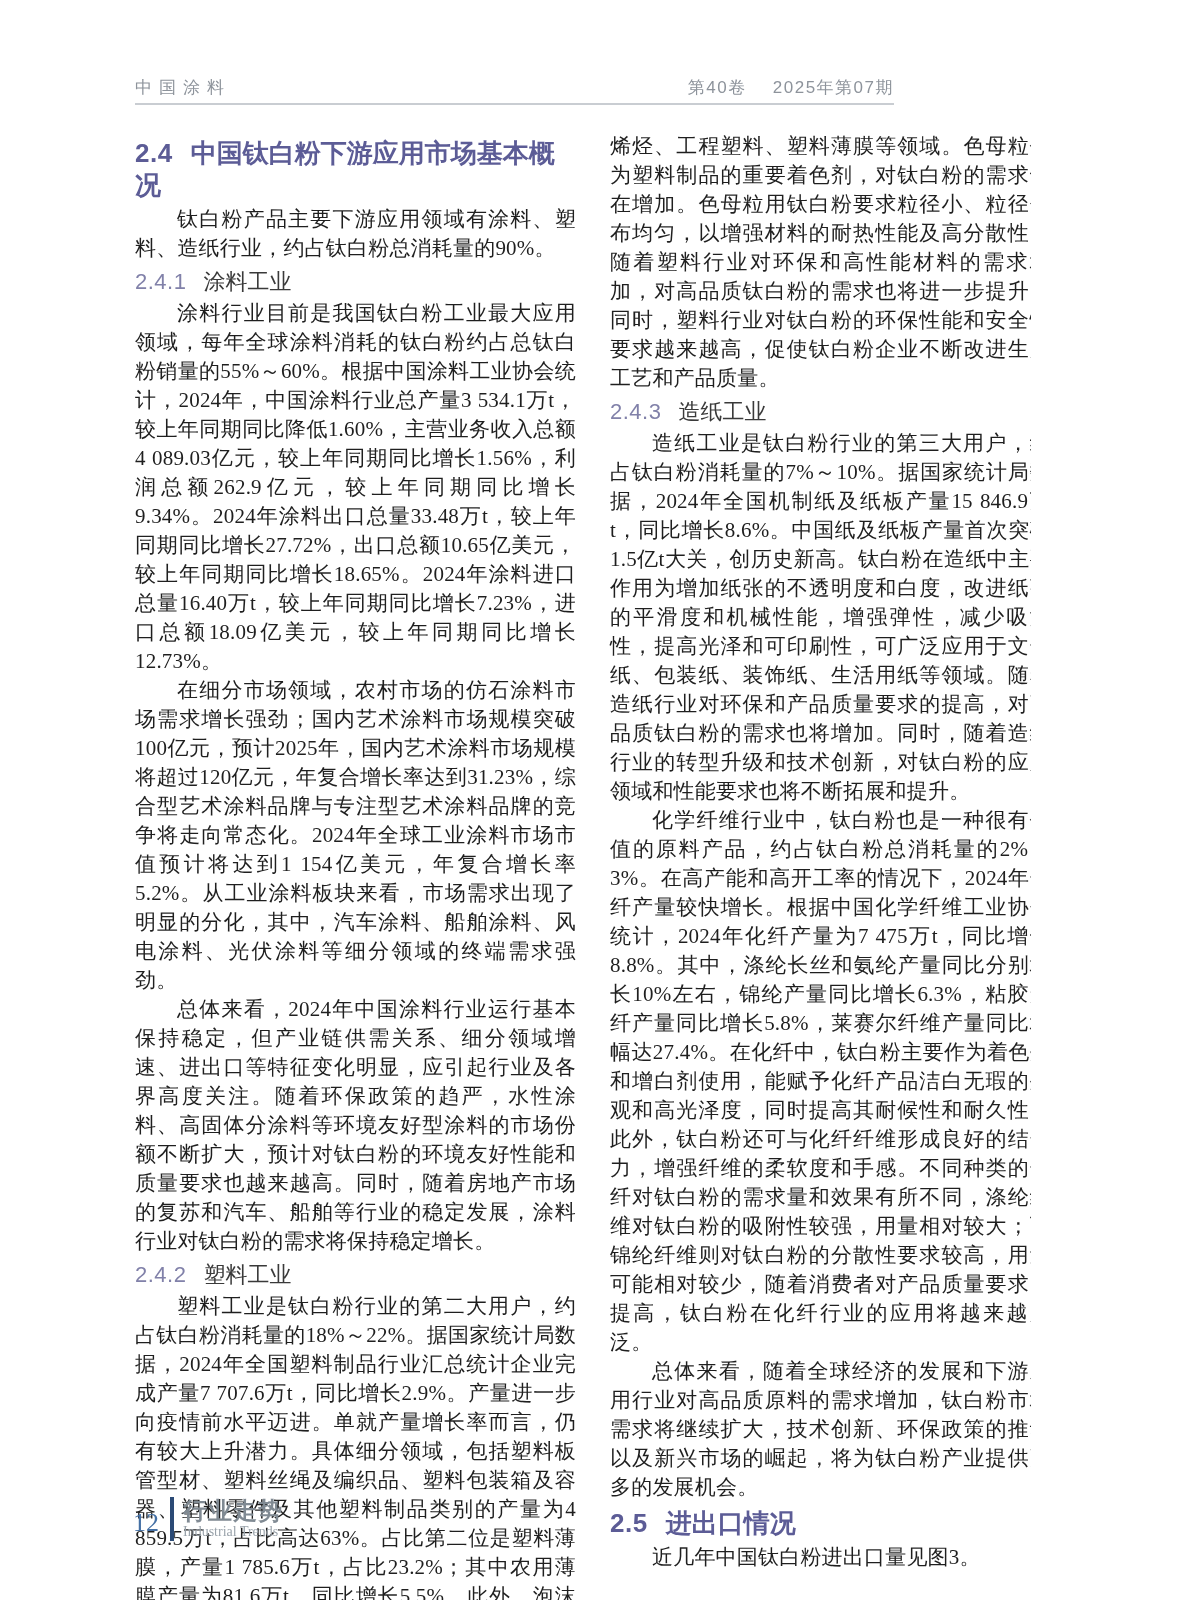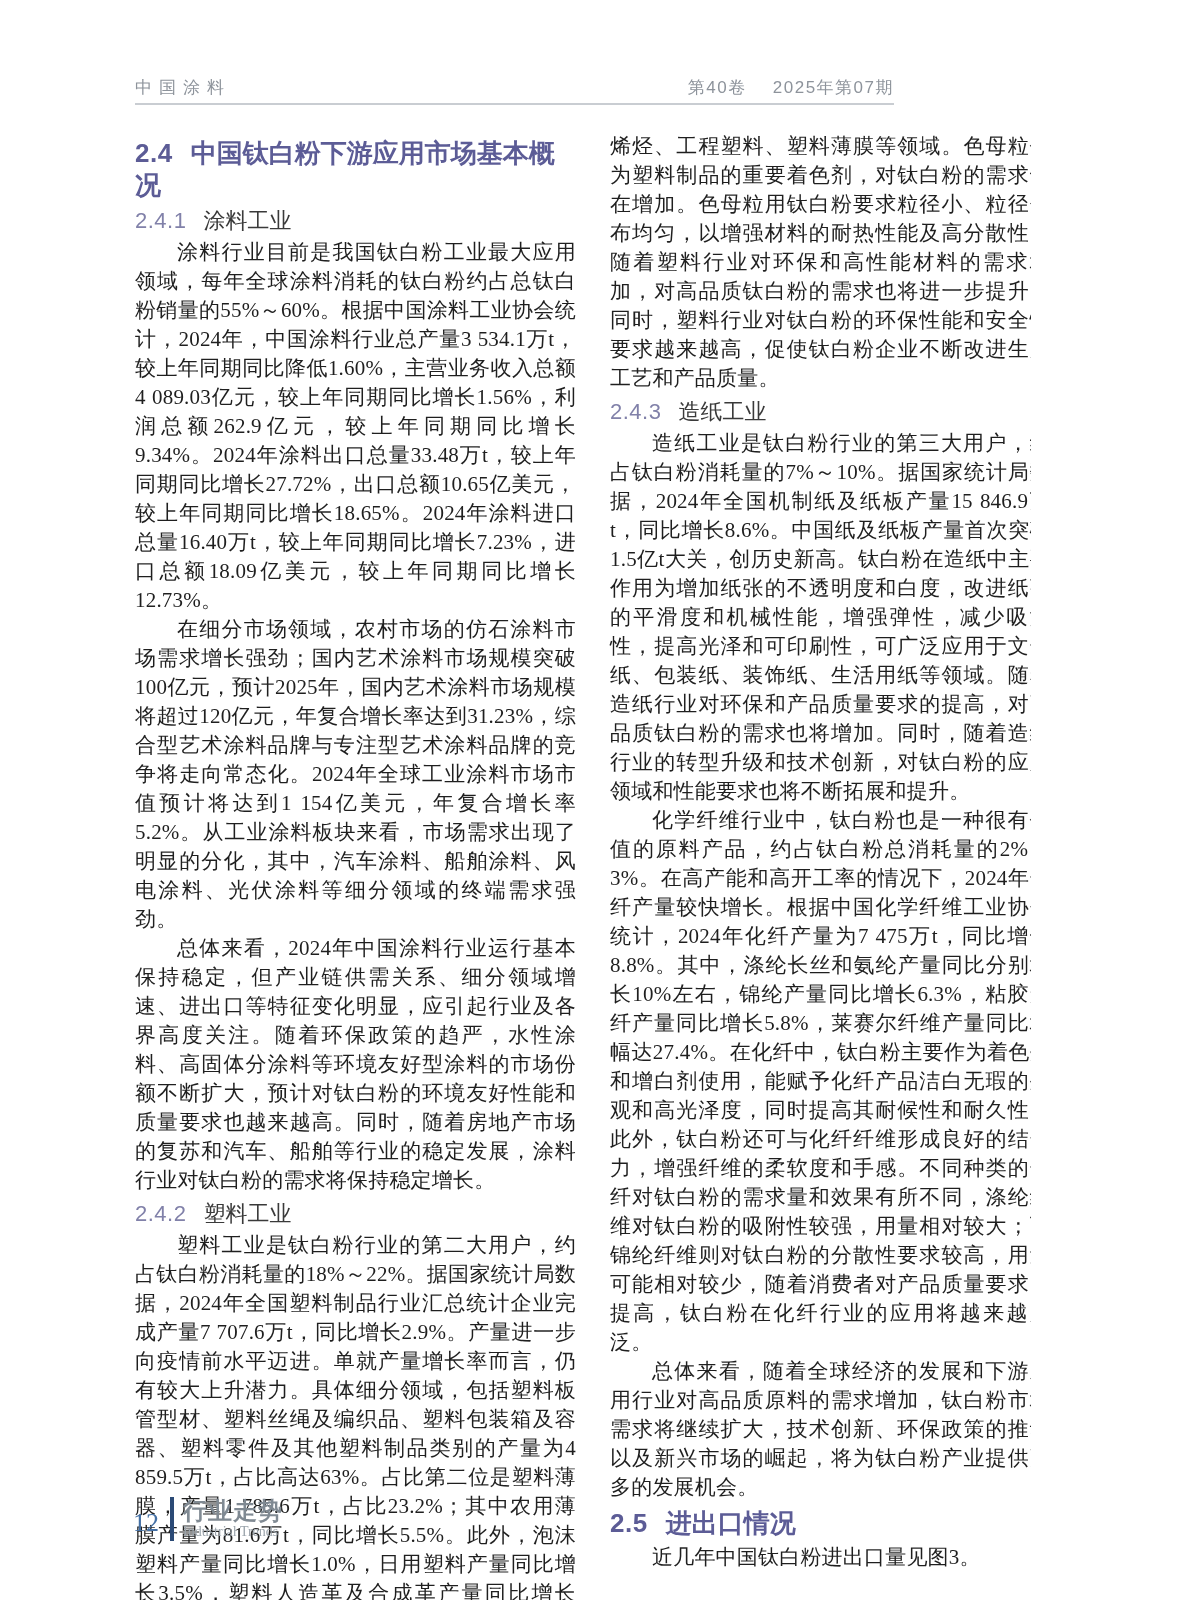--- a/index.html
+++ b/index.html
@@ -154,20 +154,21 @@
     <span class="issue">
       <span class="vol">第40卷</span><span>2025年第07期</span>
     </span>
   </div>
   <div class="head-rule"></div>
 
   <div class="content">
 
     <div class="col">
       <h3 class="sec"><span class="num">2.4</span><span>中国钛白粉下游应用市场基本概况</span></h3>
+      <p class="para">钛白粉产品主要下游应用领域有涂料、塑料、造纸行业，约占钛白粉总消耗量的90%。</p>
       <h4 class="sub"><span class="num">2.4.1</span><span>涂料工业</span></h4>
       <p class="para">涂料行业目前是我国钛白粉工业最大应用领域，每年全球涂料消耗的钛白粉约占总钛白粉销量的55%～60%。根据中国涂料工业协会统计，2024年，中国涂料行业总产量3 534.1万t，较上年同期同比降低1.60%，主营业务收入总额4 089.03亿元，较上年同期同比增长1.56%，利润总额262.9亿元，较上年同期同比增长9.34%。2024年涂料出口总量33.48万t，较上年同期同比增长27.72%，出口总额10.65亿美元，较上年同期同比增长18.65%。2024年涂料进口总量16.40万t，较上年同期同比增长7.23%，进口总额18.09亿美元，较上年同期同比增长12.73%。</p>
       <p class="para">在细分市场领域，农村市场的仿石涂料市场需求增长强劲；国内艺术涂料市场规模突破100亿元，预计2025年，国内艺术涂料市场规模将超过120亿元，年复合增长率达到31.23%，综合型艺术涂料品牌与专注型艺术涂料品牌的竞争将走向常态化。2024年全球工业涂料市场市值预计将达到1 154亿美元，年复合增长率5.2%。从工业涂料板块来看，市场需求出现了明显的分化，其中，汽车涂料、船舶涂料、风电涂料、光伏涂料等细分领域的终端需求强劲。</p>
       <p class="para">总体来看，2024年中国涂料行业运行基本保持稳定，但产业链供需关系、细分领域增速、进出口等特征变化明显，应引起行业及各界高度关注。随着环保政策的趋严，水性涂料、高固体分涂料等环境友好型涂料的市场份额不断扩大，预计对钛白粉的环境友好性能和质量要求也越来越高。同时，随着房地产市场的复苏和汽车、船舶等行业的稳定发展，涂料行业对钛白粉的需求将保持稳定增长。</p>
       <h4 class="sub"><span class="num">2.4.2</span><span>塑料工业</span></h4>
       <p class="para">塑料工业是钛白粉行业的第二大用户，约占钛白粉消耗量的18%～22%。据国家统计局数据，2024年全国塑料制品行业汇总统计企业完成产量7 707.6万t，同比增长2.9%。产量进一步向疫情前水平迈进。单就产量增长率而言，仍有较大上升潜力。具体细分领域，包括塑料板管型材、塑料丝绳及编织品、塑料包装箱及容器、塑料零件及其他塑料制品类别的产量为4 859.5万t，占比高达63%。占比第二位是塑料薄膜，产量1 785.6万t，占比23.2%；其中农用薄膜产量为81.6万t，同比增长5.5%。此外，泡沫塑料产量同比增长1.0%，日用塑料产量同比增长3.5%，塑料人造革及合成革产量同比增长1.0%。在塑料行业中，钛白粉主要用于提高塑料制品的白度、遮盖力和耐候性，广泛应用于聚</p>
     </div>
 
     <div class="col">
       <p class="para cont">烯烃、工程塑料、塑料薄膜等领域。色母粒作为塑料制品的重要着色剂，对钛白粉的需求也在增加。色母粒用钛白粉要求粒径小、粒径分布均匀，以增强材料的耐热性能及高分散性；随着塑料行业对环保和高性能材料的需求增加，对高品质钛白粉的需求也将进一步提升。同时，塑料行业对钛白粉的环保性能和安全性要求越来越高，促使钛白粉企业不断改进生产工艺和产品质量。</p>

